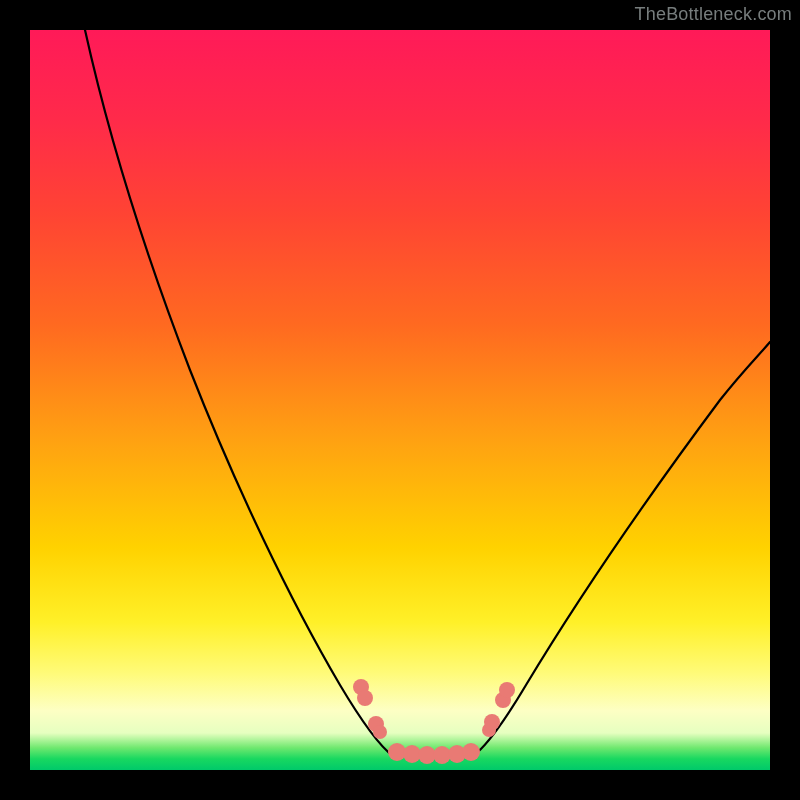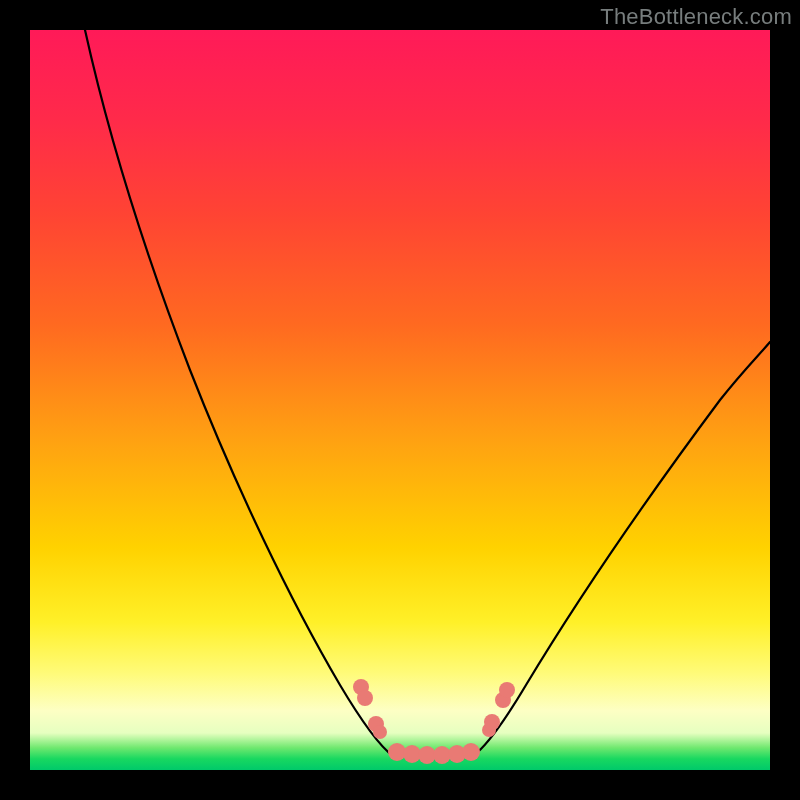--- a/index.html
+++ b/index.html
@@ -41,21 +41,21 @@
       #6fe86f 97%,
       #18d860 98.5%,
       #00c96a 100%
     );
   }
   .watermark {
     position: absolute;
     top: 4px;
     right: 8px;
     color: #777d7d;
-    font-size: 22px;
+    font-size: 18px;
     font-weight: 500;
     letter-spacing: 0.2px;
     user-select: none;
   }
   svg.curve {
     position: absolute;
     left: 0;
     top: 0;
     width: 740px;
     height: 740px;

